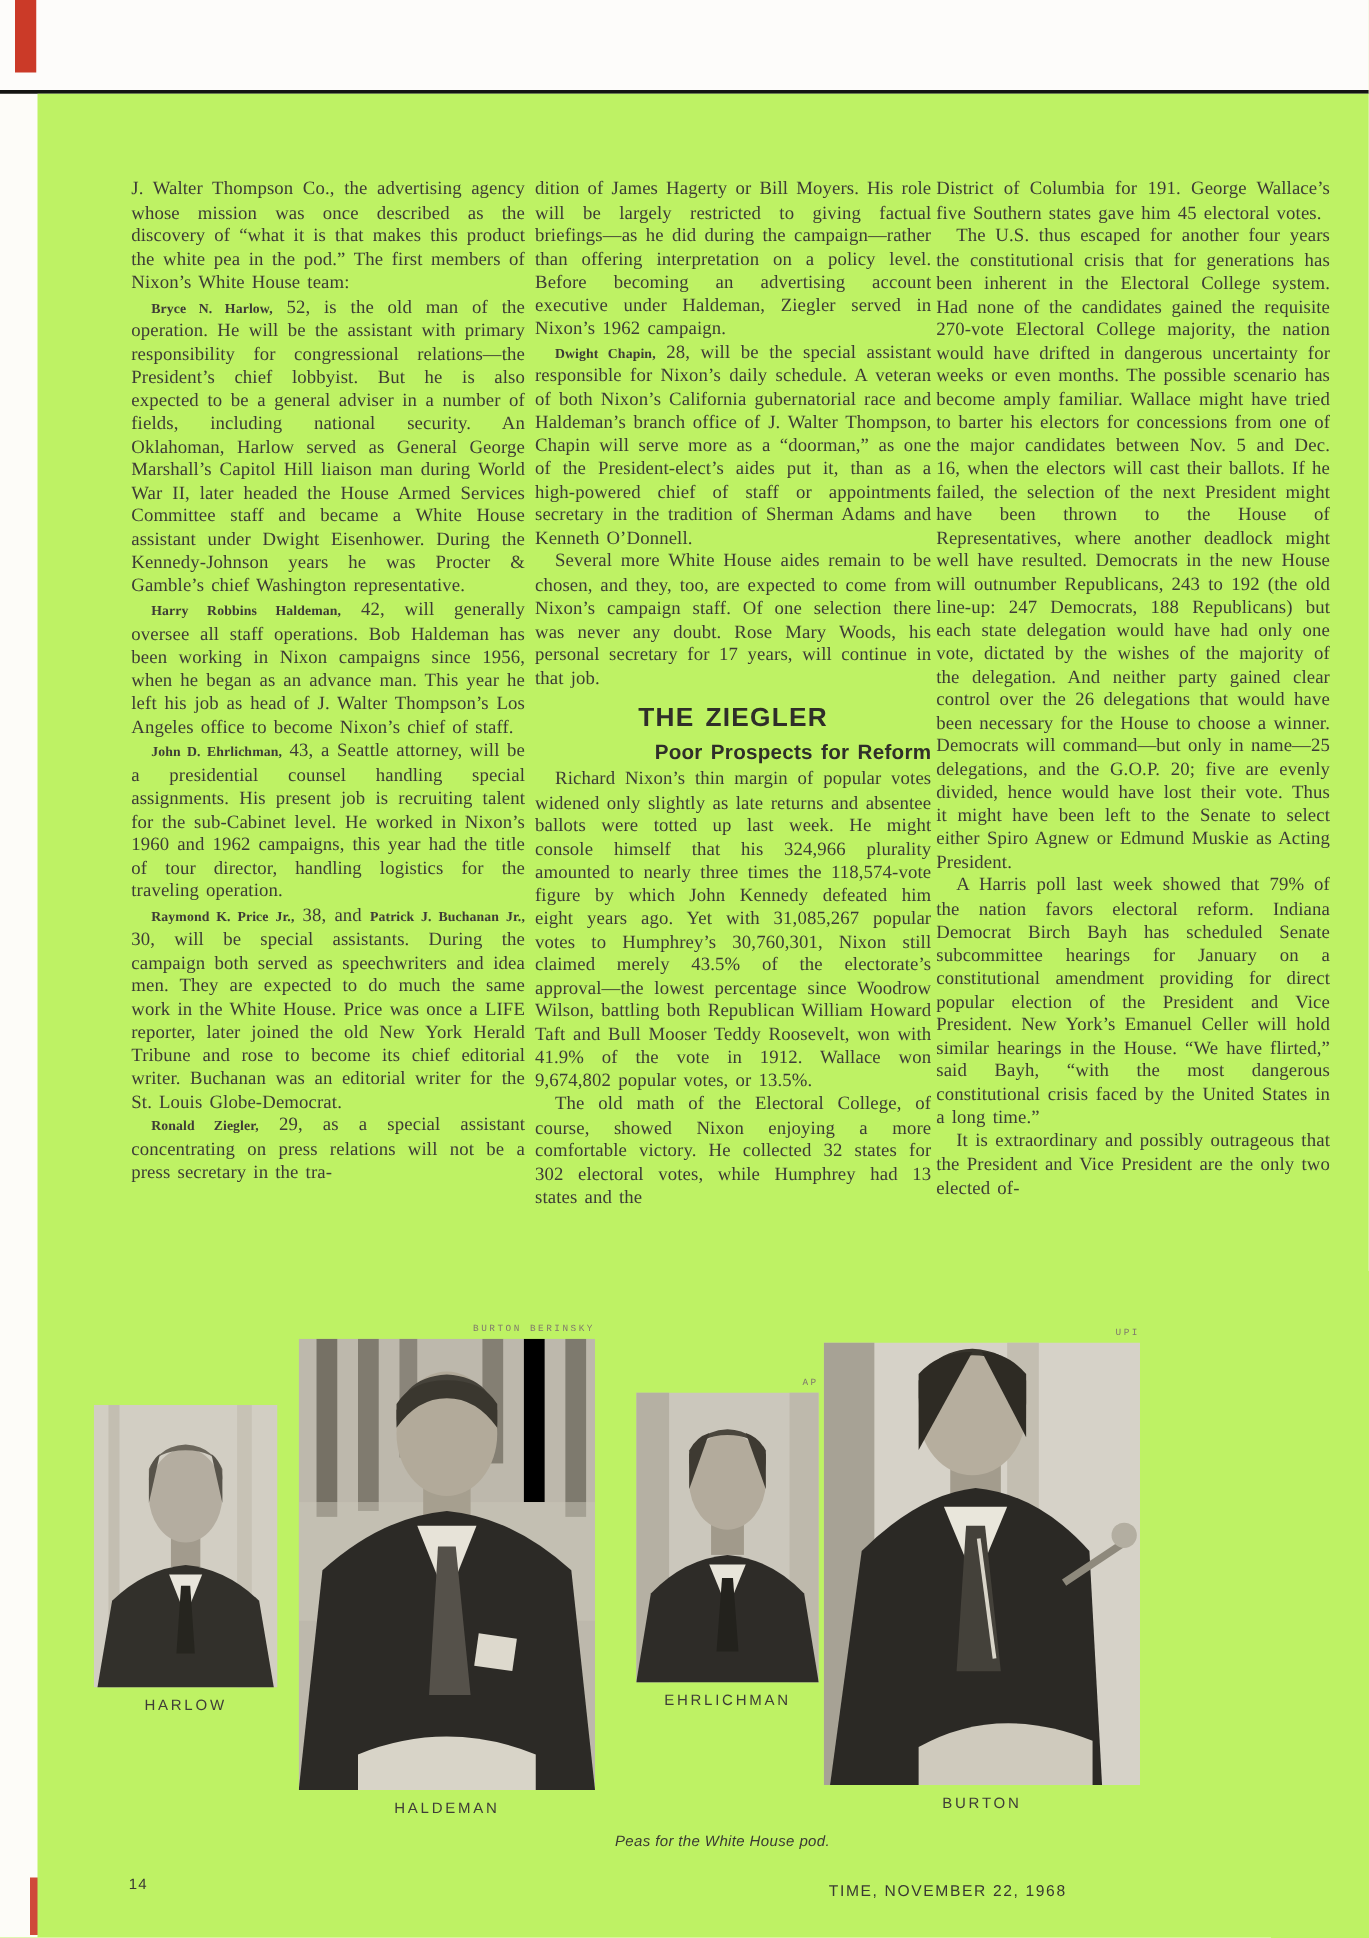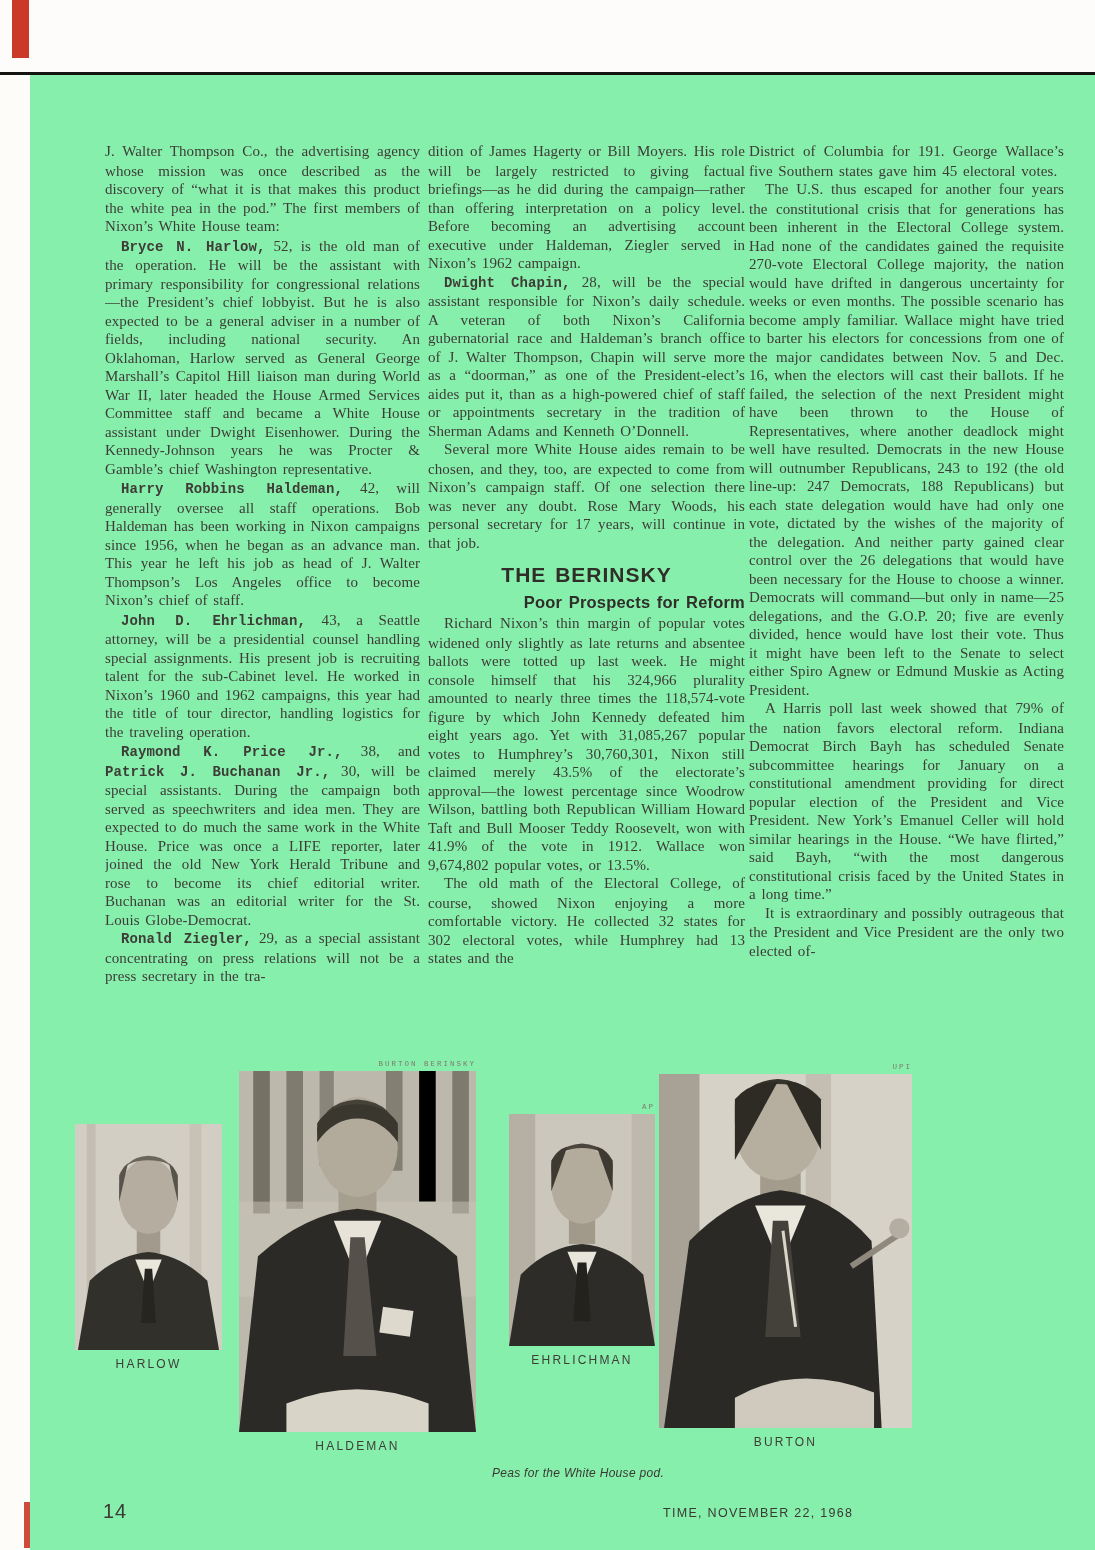--- a/index.html
+++ b/index.html
@@ -19,31 +19,31 @@
       #e7d9b8 5px,#e7d9b8 8px,
       #7c6d51 8px,#7c6d51 10px,
       #f0e5c9 10px,#f0e5c9 13px,
       #9a8a68 13px,#9a8a68 15px,
       #f3ecd8 15px,#f3ecd8 19px,
       #c9b globală 0);
   }
   .red-edge-bottom{position:absolute;left:24px;top:1502px;width:8px;height:46px;background:#cf4a3a;}
   .page{
     position:absolute;left:30px;top:75px;width:1065px;height:1475px;
-    background:#86efac;
+    background:#bef264;
   }
   
   .col{
     position:absolute;width:315px;height:948px;overflow:hidden;
     font-size:15px;line-height:18.5px;color:#3e3c36;
     text-align:justify;word-spacing:1.8px;letter-spacing:0.1px;
   }
   .col p{margin:0;text-indent:16px;}
   .col p.cont{text-indent:0;}
-  .lead{font-family:Liberation Mono, monospace;font-weight:700;font-size:14px;}
+  .lead{font-family:Liberation Serif, serif;font-weight:700;font-size:11px;}
   .sec-head{
     font-family:"Liberation Sans",sans-serif;font-weight:700;
     font-size:21px;letter-spacing:1px;text-align:center;color:#2f2e29;
     margin:14px 0 8px 0;text-indent:0;word-spacing:2px;
   }
   .sub-head{
     font-family:"Liberation Sans",sans-serif;font-weight:700;
     font-size:16.5px;color:#2f2e29;margin:0 0 3px 0;text-indent:0;
     text-align:right;letter-spacing:0.2px;
   }
@@ -60,21 +60,21 @@
     font-family:Liberation Mono, monospace;font-size:7.5px;
     letter-spacing:2px;color:#80796c;white-space:nowrap;
   }
   .italic-caption{
     position:absolute;left:398px;top:1466px;width:360px;text-align:center;
     font-family:"Liberation Sans",sans-serif;font-style:italic;font-weight:500;
     font-size:12px;color:#3a3933;letter-spacing:0.3px;
   }
   .page-number{
     position:absolute;left:103px;top:1500px;
-    font-family:"Liberation Sans",sans-serif;font-size:20px;color:#3a3933;
+    font-family:"Liberation Sans",sans-serif;font-size:12px;color:#3a3933;
     letter-spacing:1px;
   }
   .footer-right{
     position:absolute;left:663px;top:1506px;width:400px;text-align:left;
     font-family:"Liberation Sans",sans-serif;font-size:12.5px;color:#3a3933;
     letter-spacing:1.3px;
   }
 </style>
 </head>
 <body>
@@ -93,21 +93,21 @@
     <p><b class="lead">Harry Robbins Haldeman,</b><span> 42, will generally oversee all staff operations. Bob Haldeman has been working in Nixon campaigns since 1956, when he began as an advance man. This year he left his job as head of J. Walter Thompson’s Los Angeles office to become Nixon’s chief of staff.</span><b class="lead"></b><span></span></p>
     <p><b class="lead">John D. Ehrlichman,</b><span> 43, a Seattle attorney, will be a presidential counsel handling special assignments. His present job is recruiting talent for the sub-Cabinet level. He worked in Nixon’s 1960 and 1962 campaigns, this year had the title of tour director, handling logistics for the traveling operation.</span><b class="lead"></b><span></span></p>
     <p><b class="lead">Raymond K. Price Jr.,</b><span> 38, and </span><b class="lead">Patrick J. Buchanan Jr.,</b><span> 30, will be special assistants. During the campaign both served as speechwriters and idea men. They are expected to do much the same work in the White House. Price was once a LIFE reporter, later joined the old New York Herald Tribune and rose to become its chief editorial writer. Buchanan was an editorial writer for the St. Louis Globe-Democrat.</span></p>
     <p><b class="lead">Ronald Ziegler,</b><span> 29, as a special assistant concentrating on press relations will not be a press secretary in the tra-</span><b class="lead"></b><span></span></p>
   </div>
 
   <div class="col" style="left:398px;top:67px;width:317px;">
     <p class="cont"><b class="lead"></b><span>dition of James Hagerty or Bill Moyers. His role will be largely restricted to giving factual briefings—as he did during the campaign—rather than offering interpretation on a policy level. Before becoming an advertising account executive under Haldeman, Ziegler served in Nixon’s 1962 campaign.</span></p>
     <p><b class="lead">Dwight Chapin,</b><span> 28, will be the special assistant responsible for Nixon’s daily schedule. A veteran of both Nixon’s California gubernatorial race and Haldeman’s branch office of J. Walter Thompson, Chapin will serve more as a “doorman,” as one of the President-elect’s aides put it, than as a high-powered chief of staff or appointments secretary in the tradition of Sherman Adams and Kenneth O’Donnell.</span></p>
     <p><b class="lead"></b><span>Several more White House aides remain to be chosen, and they, too, are expected to come from Nixon’s campaign staff. Of one selection there was never any doubt. Rose Mary Woods, his personal secretary for 17 years, will continue in that job.</span></p>
-    <div class="sec-head">THE BERINSKY</div>
+    <div class="sec-head">THE ZIEGLER</div>
     <div class="sub-head">Poor Prospects for Reform</div>
     <p><b class="lead"></b><span>Richard Nixon’s thin margin of popular votes widened only slightly as late returns and absentee ballots were totted up last week. He might console himself that his 324,966 plurality amounted to nearly three times the 118,574-vote figure by which John Kennedy defeated him eight years ago. Yet with 31,085,267 popular votes to Humphrey’s 30,760,301, Nixon still claimed merely 43.5% of the electorate’s approval—the lowest percentage since Woodrow Wilson, battling both Republican William Howard Taft and Bull Mooser Teddy Roosevelt, won with 41.9% of the vote in 1912. Wallace won 9,674,802 popular votes, or 13.5%.</span></p>
     <p><b class="lead"></b><span>The old math of the Electoral College, of course, showed Nixon enjoying a more comfortable victory. He collected 32 states for 302 electoral votes, while Humphrey had 13 states and the</span></p>
   </div>
 
   <div class="col" style="left:719px;top:67px;">
     <p class="cont"><b class="lead"></b><span>District of Columbia for 191. George Wallace’s five Southern states gave him 45 electoral votes.</span></p>
     <p><b class="lead"></b><span>The U.S. thus escaped for another four years the constitutional crisis that for generations has been inherent in the Electoral College system. Had none of the candidates gained the requisite 270-vote Electoral College majority, the nation would have drifted in dangerous uncertainty for weeks or even months. The possible scenario has become amply familiar. Wallace might have tried to barter his electors for concessions from one of the major candidates between Nov. 5 and Dec. 16, when the electors will cast their ballots. If he failed, the selection of the next President might have been thrown to the House of Representatives, where another deadlock might well have resulted. Democrats in the new House will outnumber Republicans, 243 to 192 (the old line-up: 247 Democrats, 188 Republicans) but each state delegation would have had only one vote, dictated by the wishes of the majority of the delegation. And neither party gained clear control over the 26 delegations that would have been necessary for the House to choose a winner. Democrats will command—but only in name—25 delegations, and the G.O.P. 20; five are evenly divided, hence would have lost their vote. Thus it might have been left to the Senate to select either Spiro Agnew or Edmund Muskie as Acting President.</span></p>
     <p><b class="lead"></b><span>A Harris poll last week showed that 79% of the nation favors electoral reform. Indiana Democrat Birch Bayh has scheduled Senate subcommittee hearings for January on a constitutional amendment providing for direct popular election of the President and Vice President. New York’s Emanuel Celler will hold similar hearings in the House. “We have flirted,” said Bayh, “with the most dangerous constitutional crisis faced by the United States in a long time.”</span></p>
     <p><b class="lead"></b><span>It is extraordinary and possibly outrageous that the President and Vice President are the only two elected of-</span></p>

